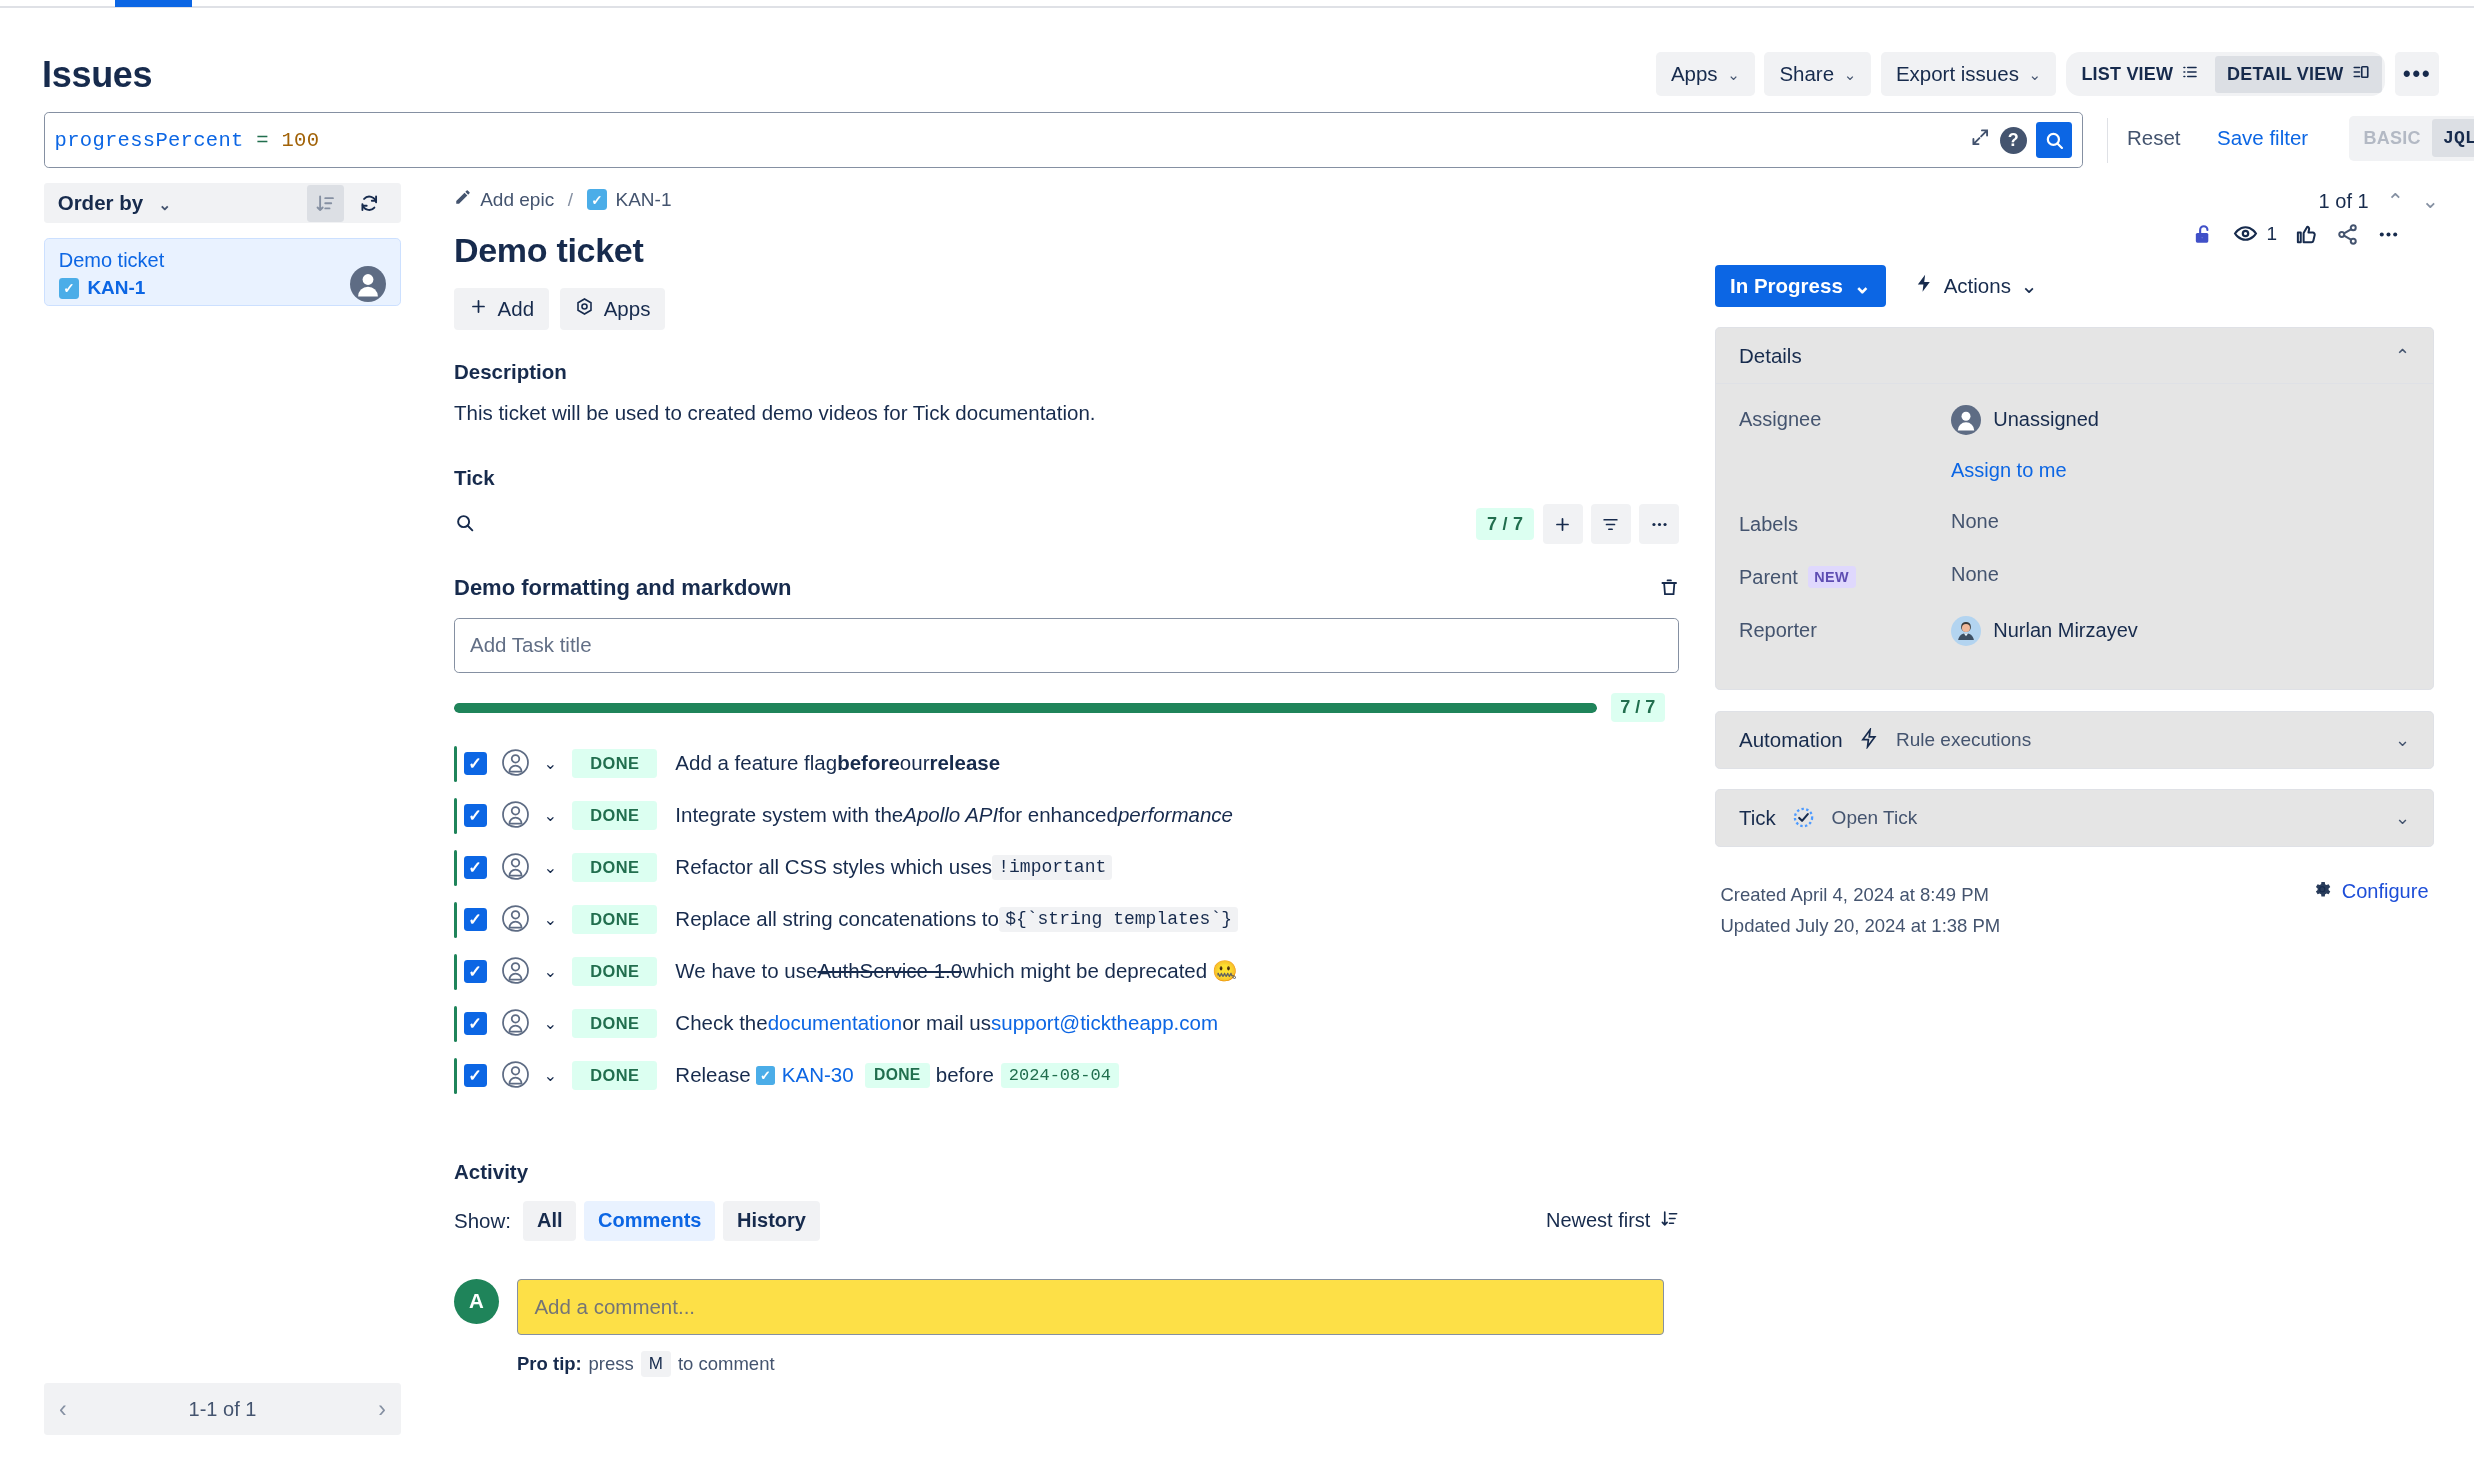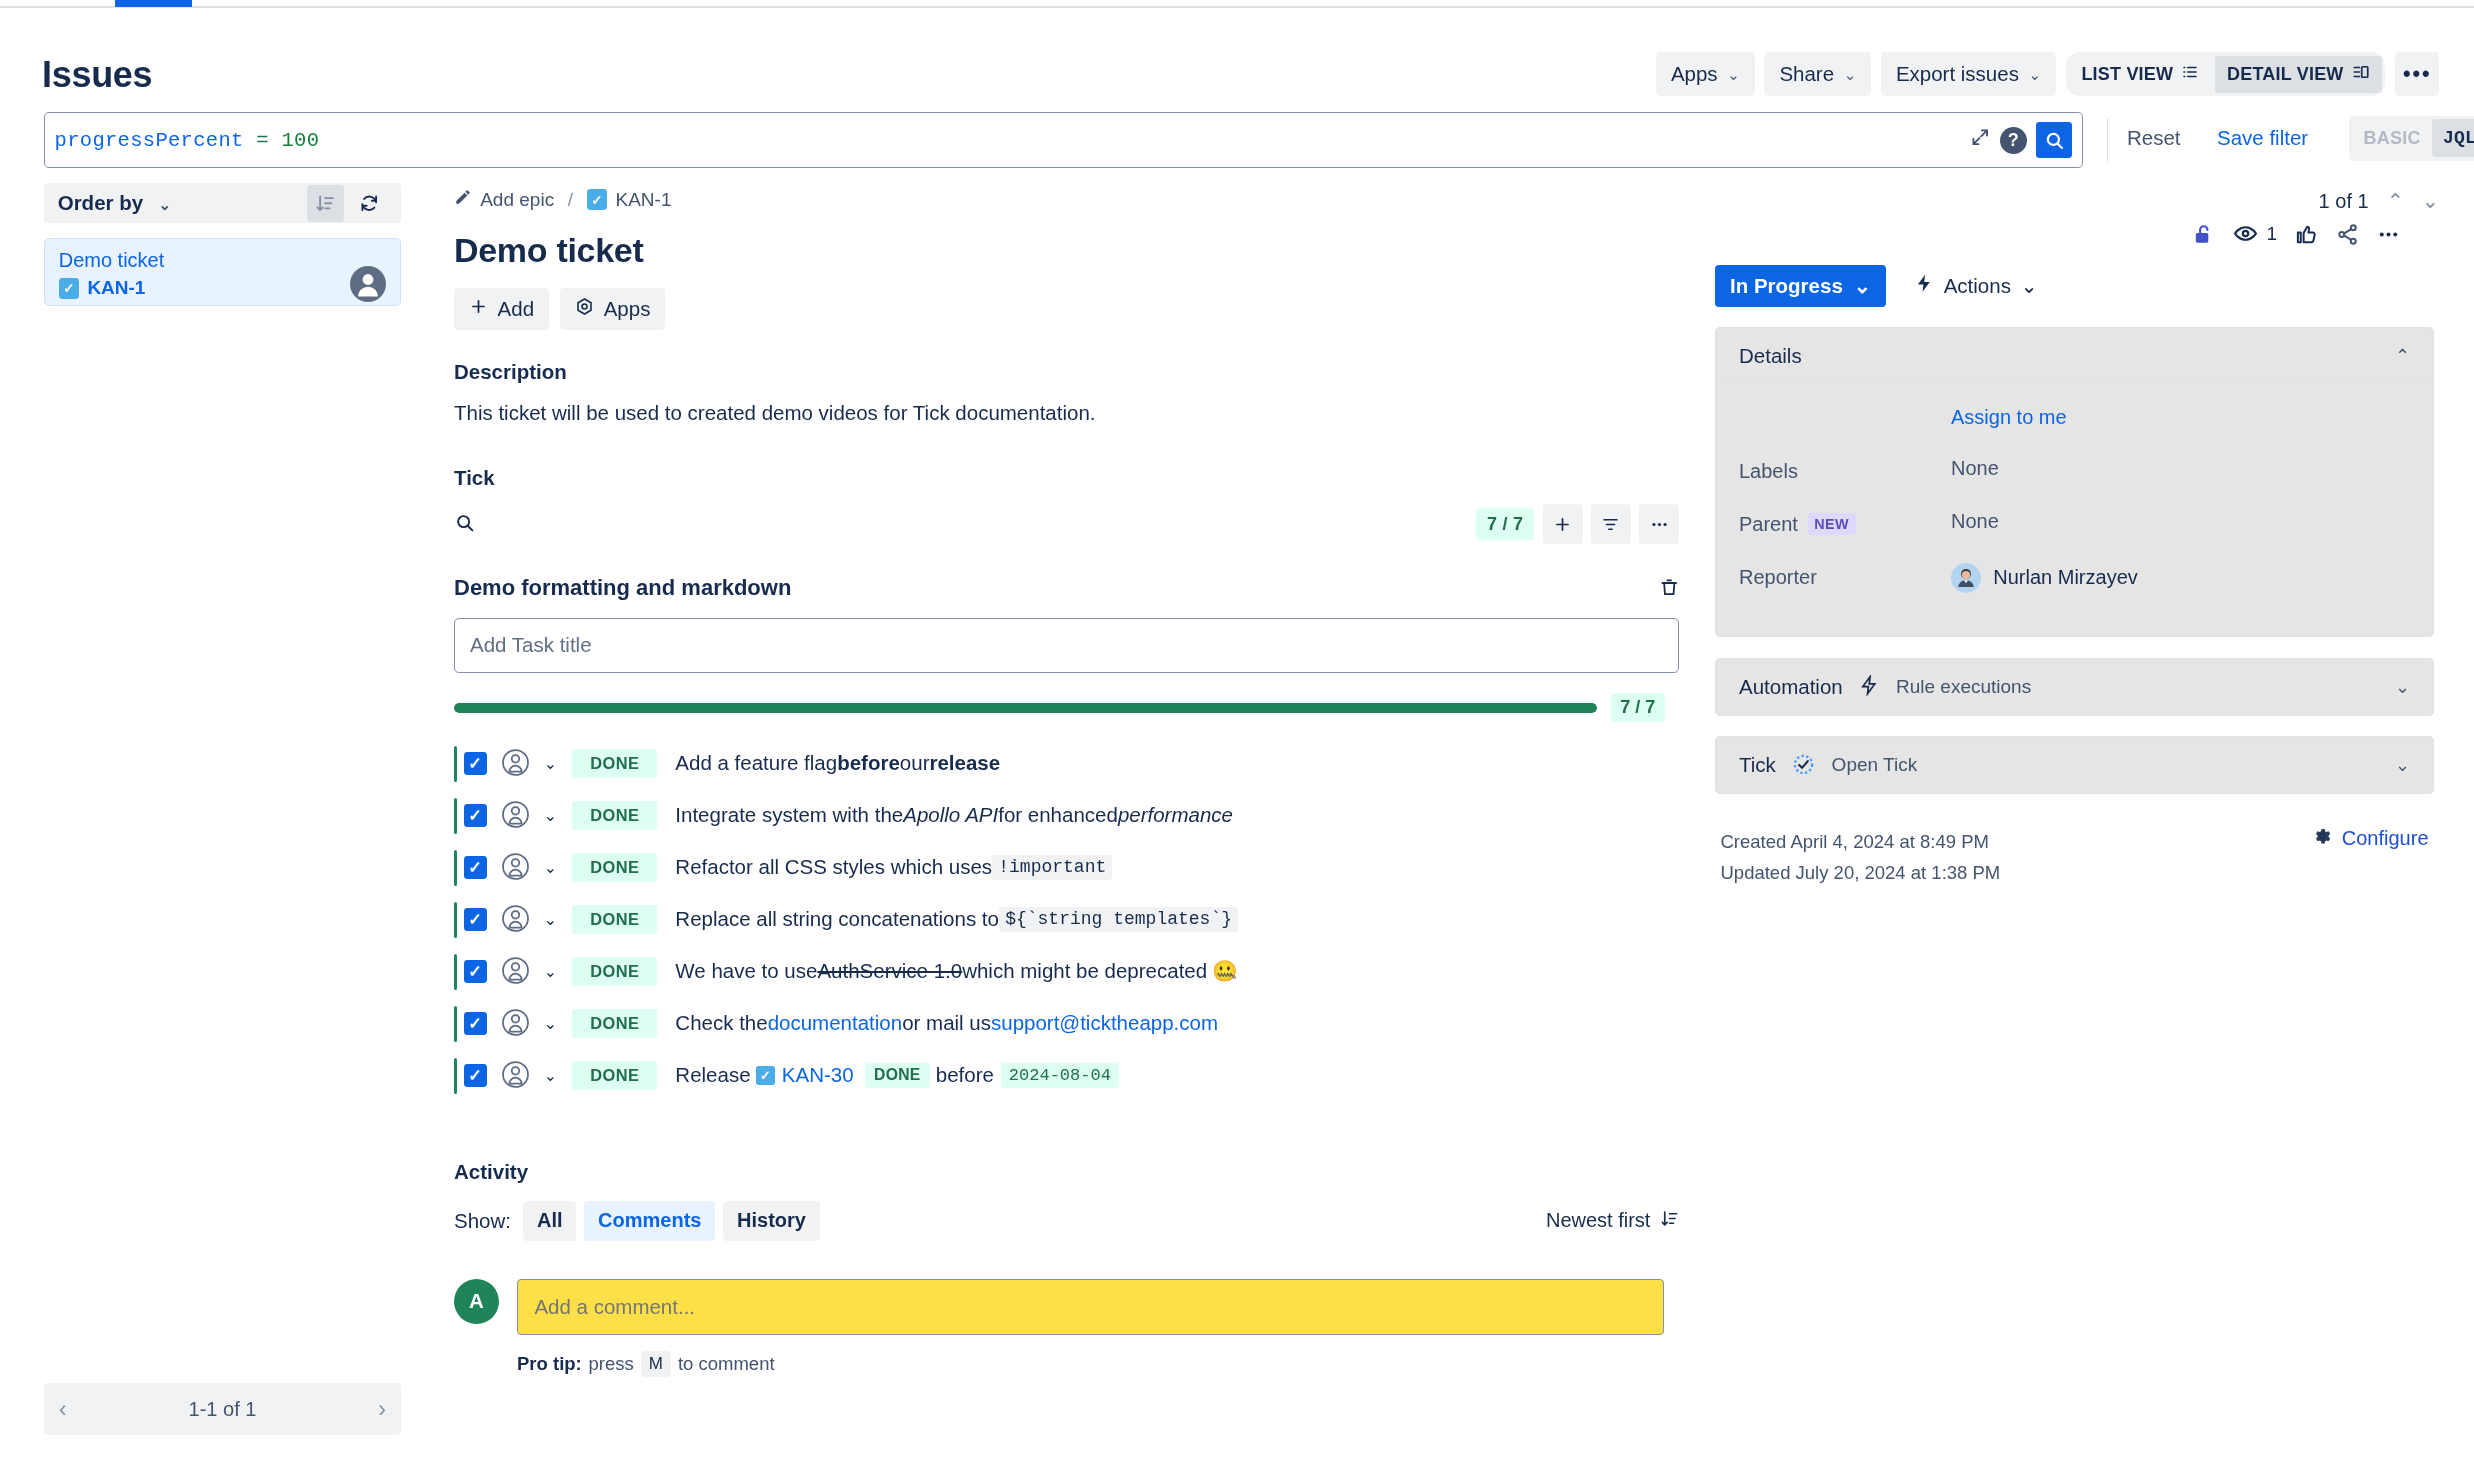--- a/index.html
+++ b/index.html
@@ -38,21 +38,21 @@
   
   .searchrow { position:absolute; top:112px; left:0; width:2475px; height:63px; }
   .searchbox {
     position:absolute; left:44px; top:0; width:2039px; height:56px;
     border:1.4px solid #8590a2; border-radius:4.8px; background:#fff;
     display:flex; align-items:center; padding:0 9.6px;
   }
   .jql { font-family:"Liberation Mono", monospace; font-size:20.5px; white-space:pre; letter-spacing:0.3px; }
   .jql .field { color:#0c66e4; }
   .jql .op { color:#216e4e; }
-  .jql .val { color:#15803d; }
+  .jql .val { color:#a16207; }
   .searchbox .icons { margin-left:auto; display:flex; align-items:center; gap:9.6px; }
   .expand-ic { font-size:18px; color:#42526e; transform:rotate(0deg); }
   .help-ic { width:27px;height:27px;border-radius:50%;background:#44546f;color:#fff;
              display:flex;align-items:center;justify-content:center;font-size:18px;font-weight:700; }
   .mag-btn { width:36px;height:36px;border-radius:3.4px;background:#0c66e4;color:#fff;
              display:flex;align-items:center;justify-content:center; }
   .vdiv { position:absolute; left:2107px; top:5.5px; width:1.4px; height:45px; background:#dfe1e6; }
   .reset { position:absolute; left:2127px; top:13.7px; font-size:20.5px; color:#44546f; cursor:pointer; }
   .savefilter { position:absolute; left:2217px; top:13.7px; font-size:20.5px; color:#0c66e4; cursor:pointer; }
   .modegroup { position:absolute; left:2349px; top:4.1px; display:flex; background:#f1f2f4; border-radius:4.8px; height:45px; padding:3.4px; }
@@ -604,20 +604,31 @@
       </button>
     </div>
 
     <div class="card">
       <div class="card-head">
         <span class="t">Details</span>
         <span class="chev">⌃</span>
       </div>
       <div class="card-body">
 
+        <div class="frow">
+          <div class="flabel">Assignee</div>
+          <div class="fval">
+            <svg width="30" height="30" viewBox="0 0 40 40">
+              <circle cx="20" cy="20" r="20" fill="#5e6c84"></circle>
+                <circle cx="20" cy="15" r="6" fill="#fff"></circle>
+              <path d="M9 34a11 11 0 0 1 22 0z" fill="#fff"></path>
+            </svg>
+            <span>Unassigned</span>
+          </div>
+        </div>
         <div class="assign-link">Assign to me</div>
 
         <div class="frow" style="margin-top:25px">
           <div class="flabel">Labels</div>
           <div class="fval grey">None</div>
         </div>
 
         <div class="frow">
           <div class="flabel">
             <span>Parent</span>

